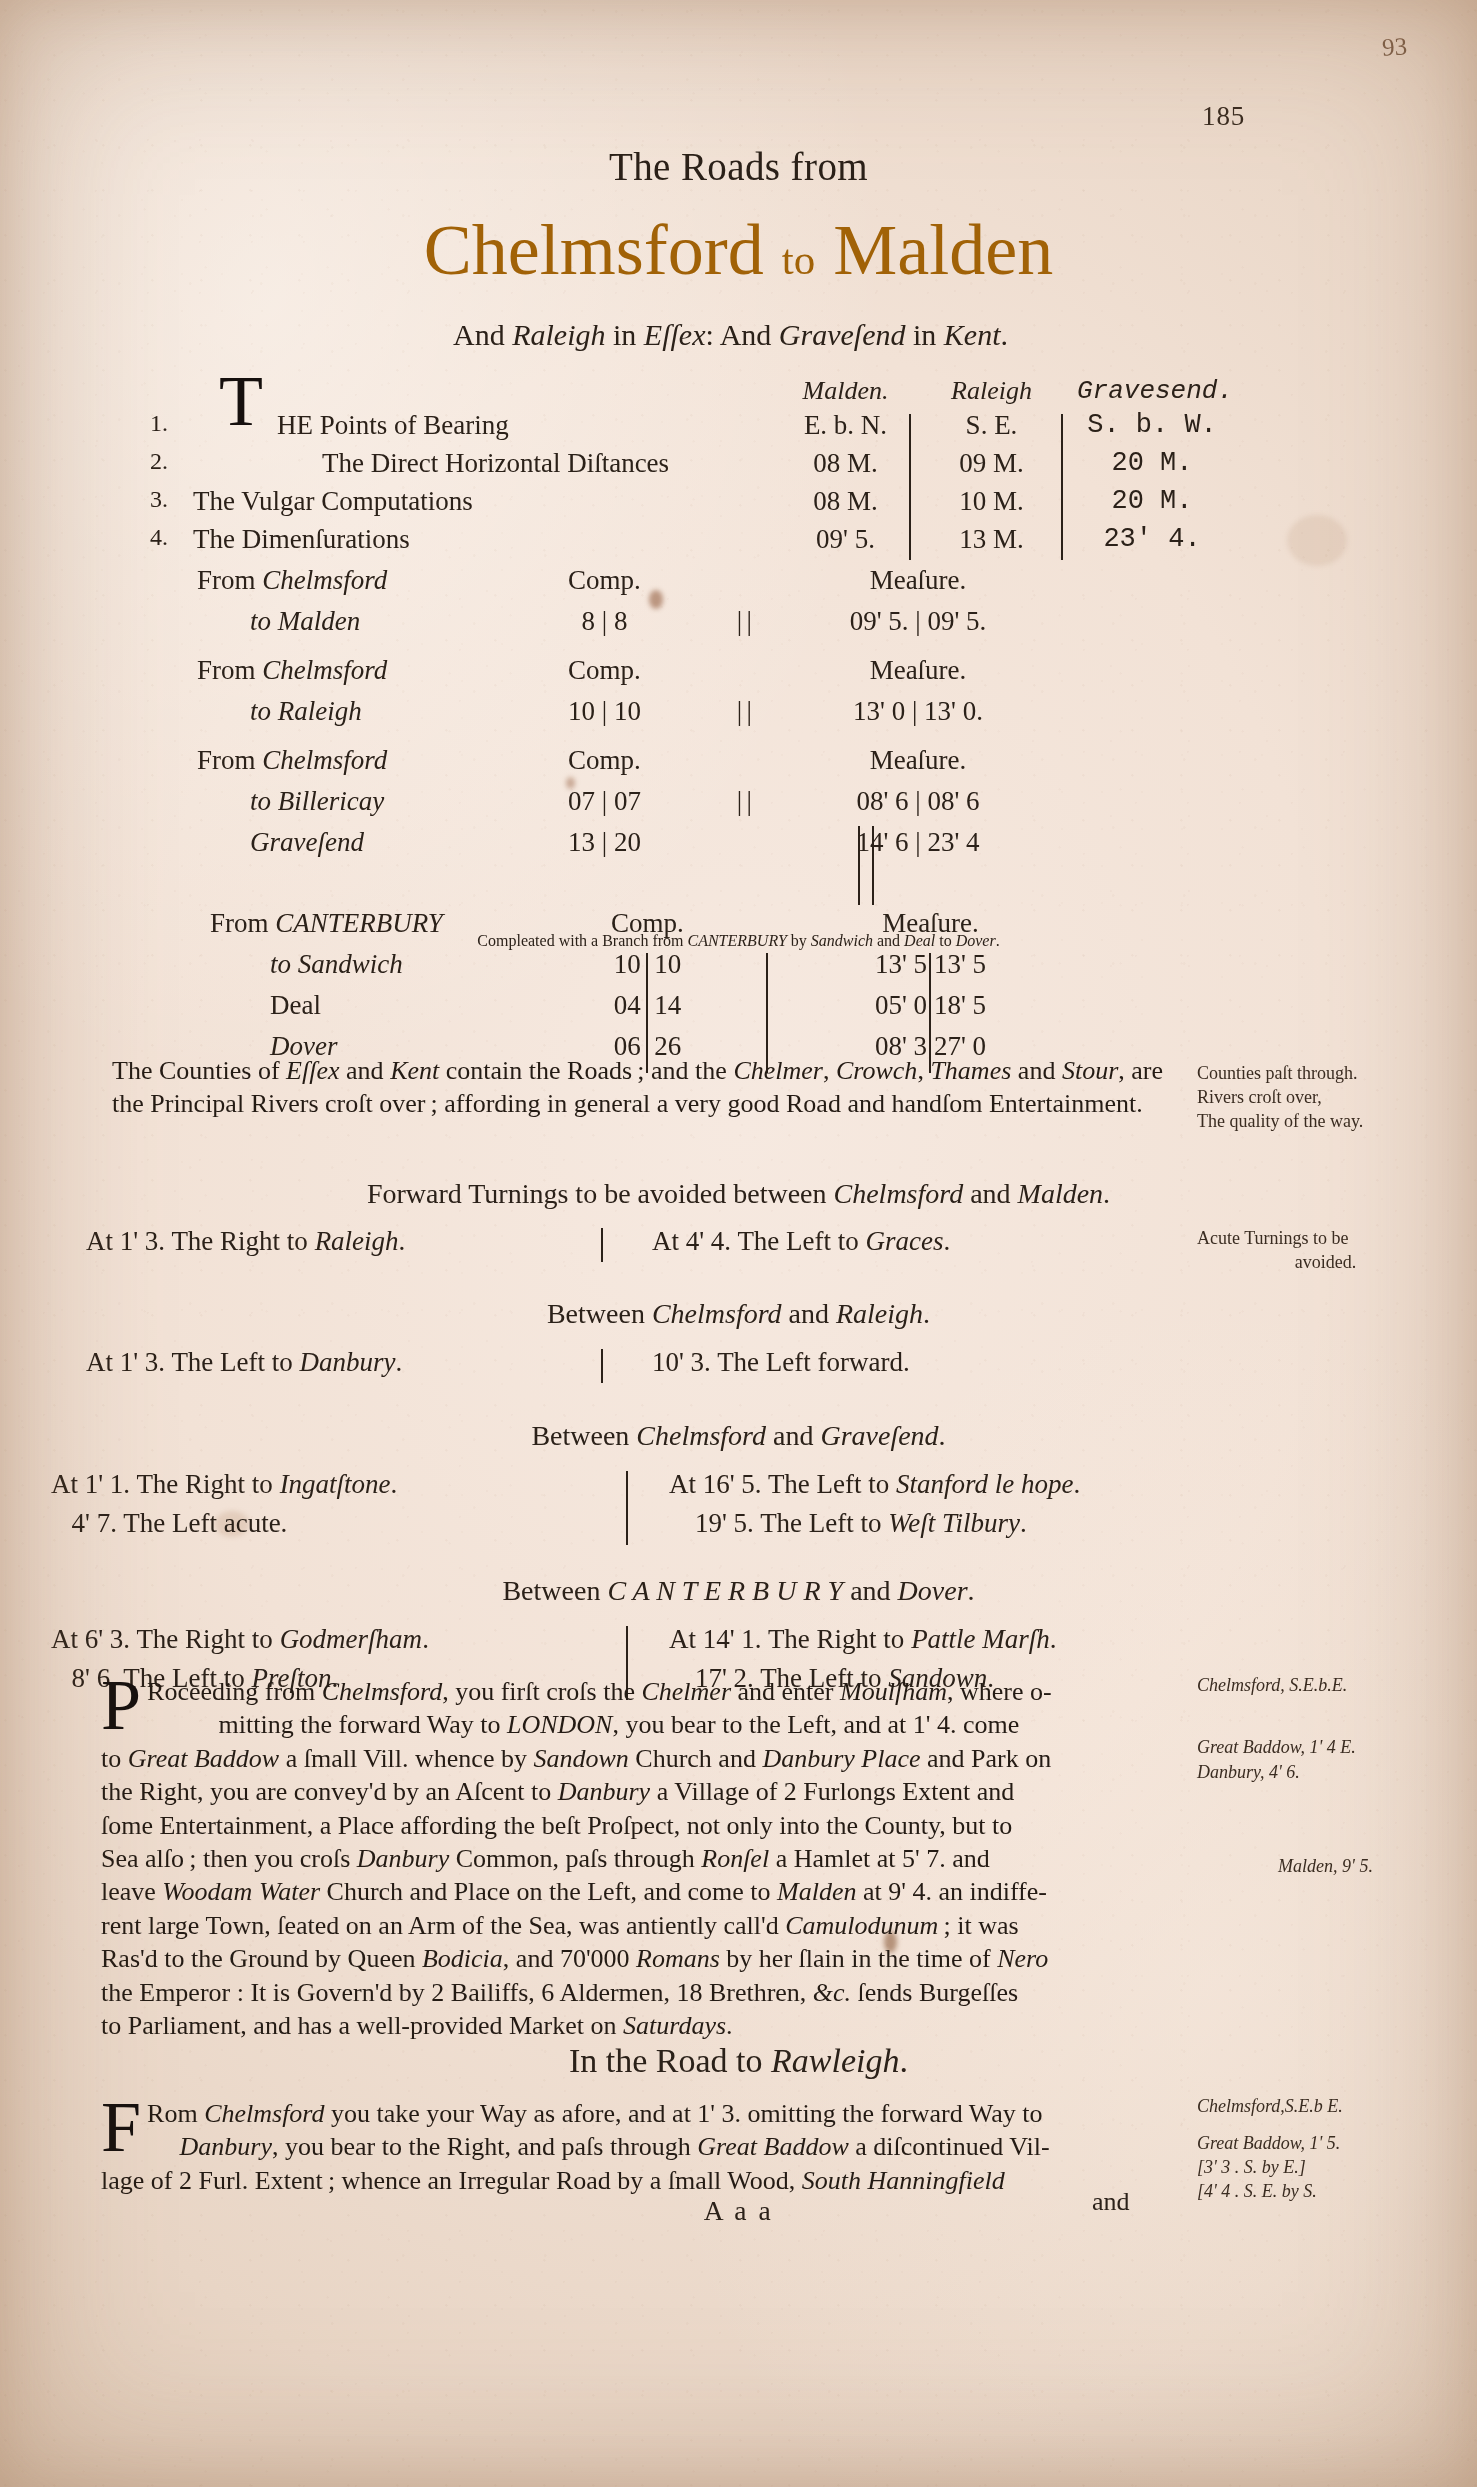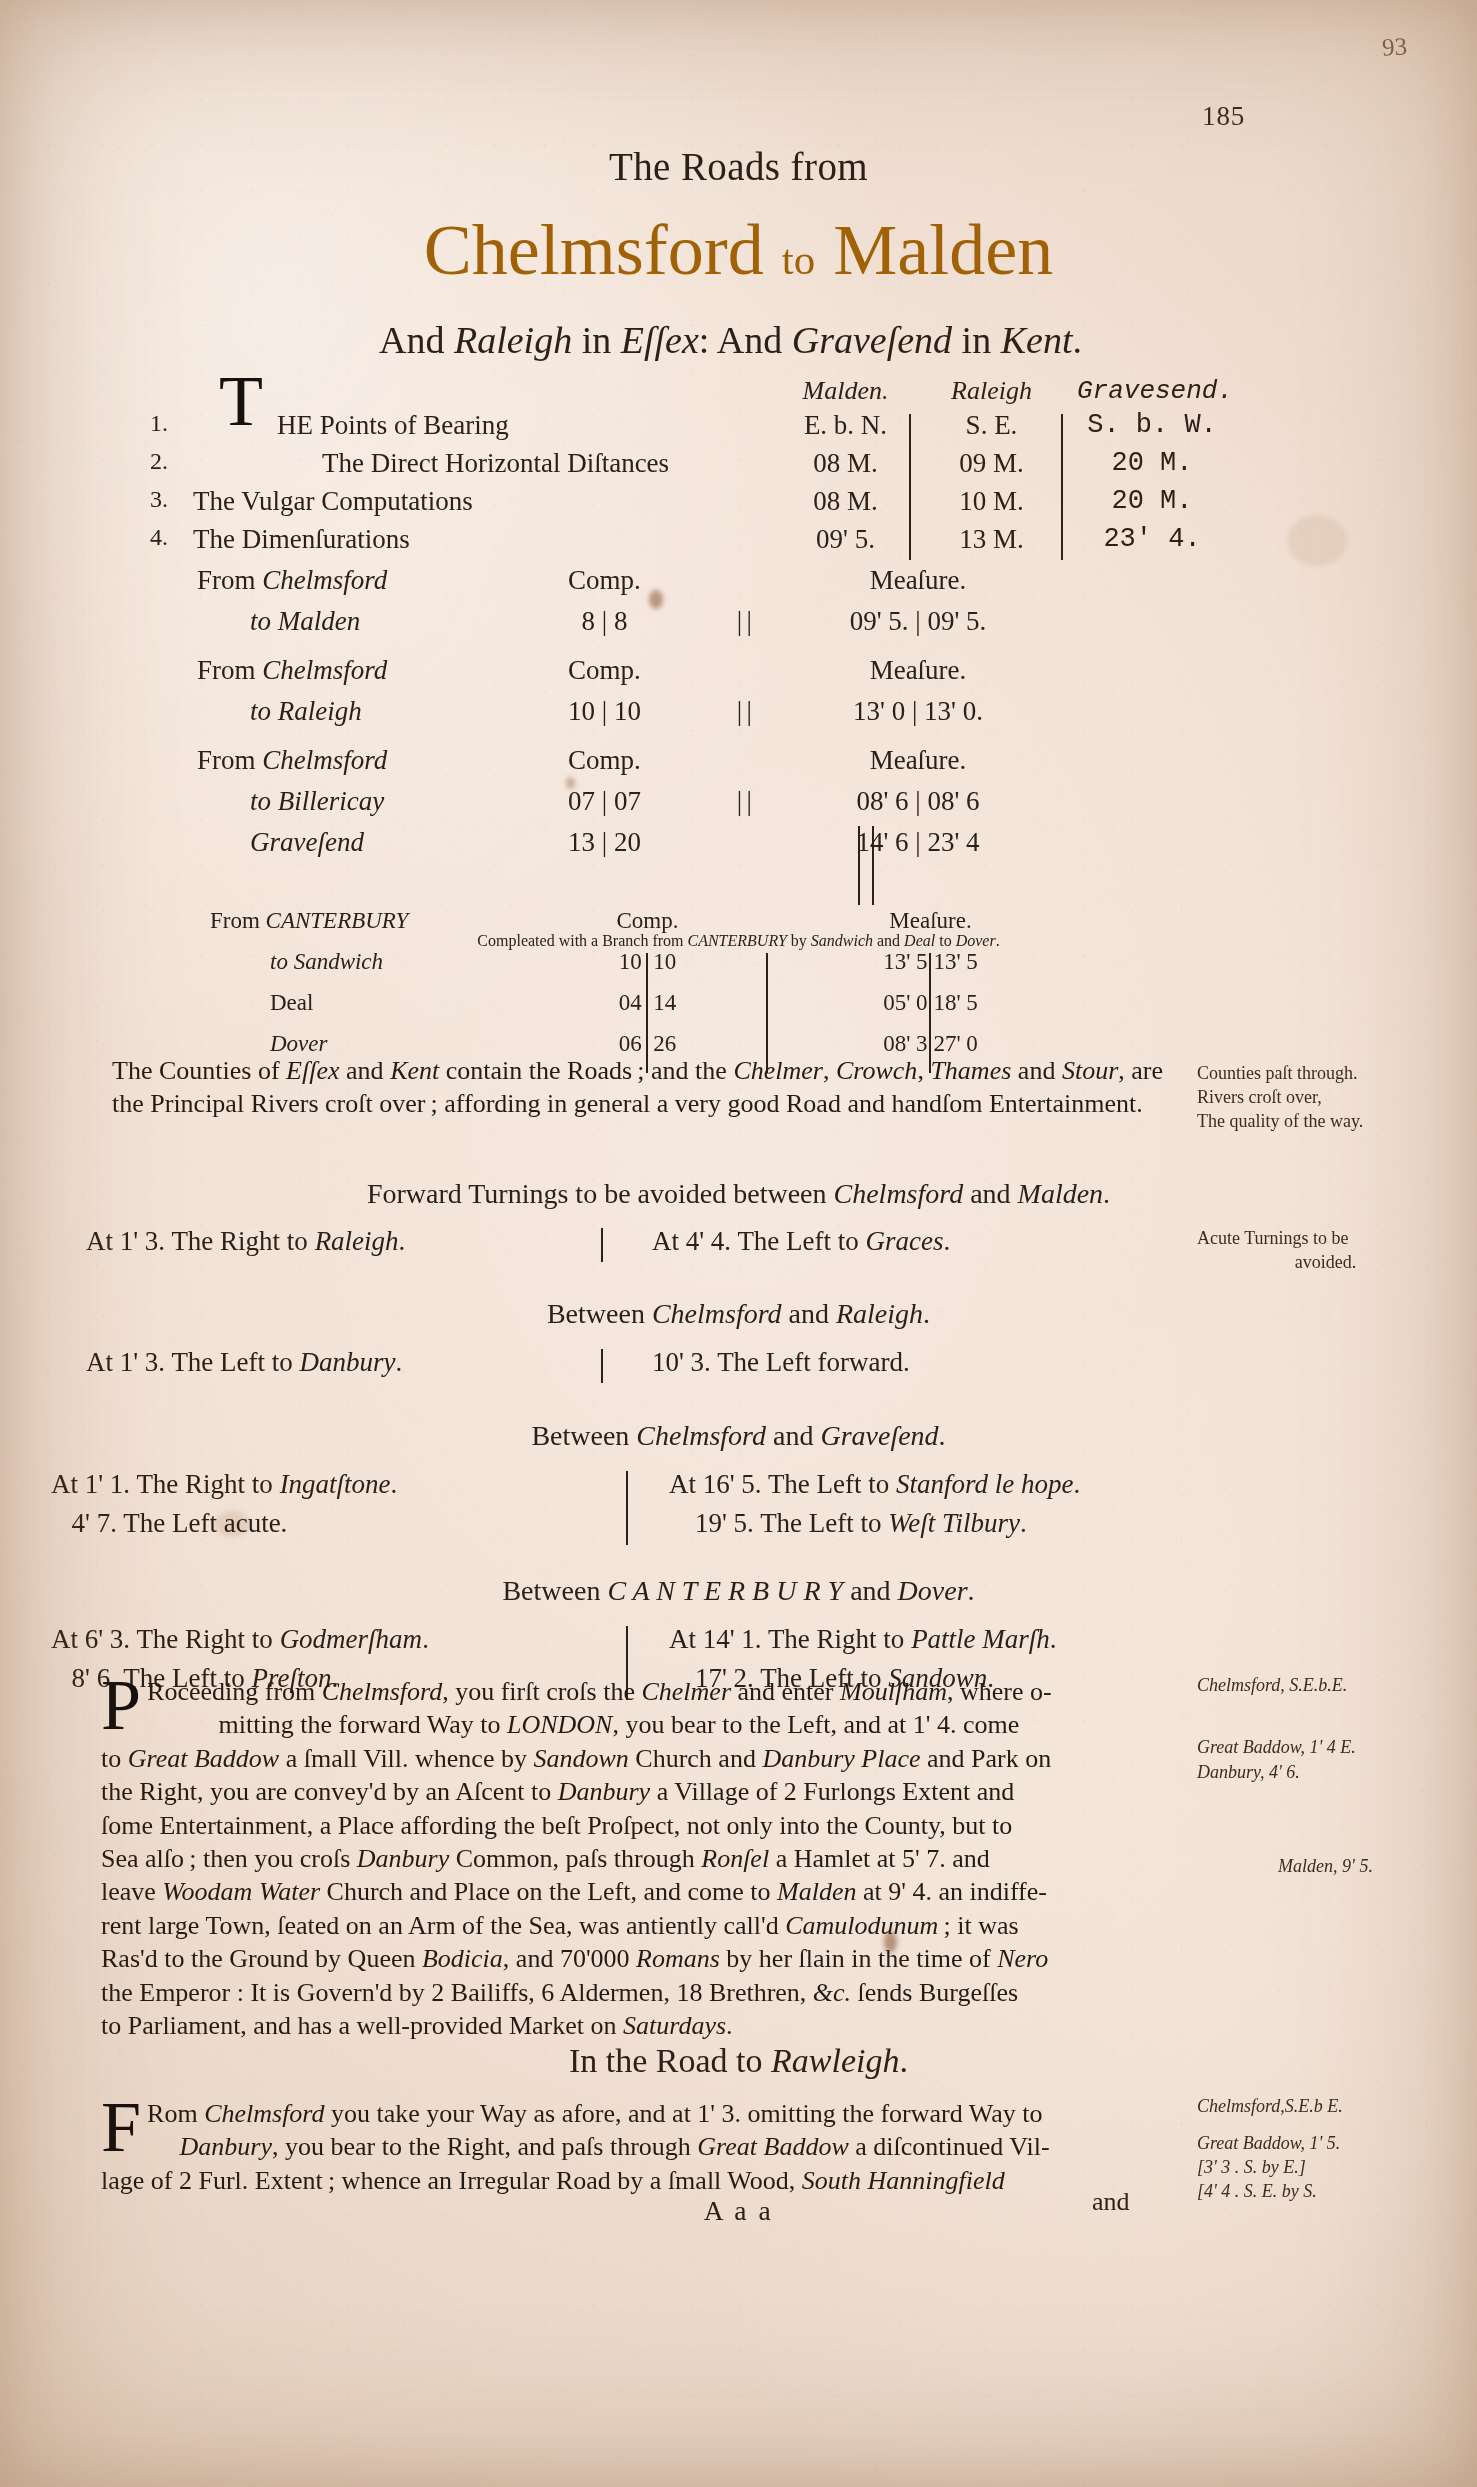--- a/index.html
+++ b/index.html
@@ -58,21 +58,21 @@
     font-size:39px;letter-spacing:0.4px;
   }
   .t-main{
     position:absolute;left:0;right:0;top:209px;
     font-size:72px;letter-spacing:0px;font-weight:400;
     color:#a16207;
   }
   .t-main .small{font-size:43px;}
   .t-sub{
     position:absolute;left:0;right:16px;top:318px;
-    font-size:38px;
+    font-size:30px;
   }
 
   
   .bt{position:absolute;left:150px;top:376px;width:1107px;font-size:27px;}
   .bt .hdr{position:relative;height:34px;}
   .bt .hdr span{position:absolute;font-style:italic;font-size:26px;}
   .bt .row{position:relative;height:38px;}
   .bt .no{position:absolute;left:0;font-size:24px;}
   .bt .lbl{position:absolute;}
   .bt .c1{position:absolute;left:631px;width:129px;text-align:center;}
@@ -89,21 +89,21 @@
   .cm .r{position:relative;height:41px;}
   .cm .a{position:absolute;left:0;width:309px;}
   .cm .a.ind{padding-left:53px;}
   .cm .b{position:absolute;left:309px;width:197px;text-align:center;}
   .cm .bars{position:absolute;left:515px;width:69px;text-align:center;letter-spacing:4.3px;}
   .cm .c{position:absolute;left:575px;width:292px;text-align:center;}
 
   .compl{position:absolute;left:0;right:0;top:914px;font-size:16px;margin-top:18px;}
 
   
-  .ct{position:absolute;left:210px;top:908px;width:987px;font-size:23px;}
+  .ct{position:absolute;left:210px;top:908px;width:987px;font-size:27px;}
   .ct .r{position:relative;height:41px;}
   .ct .a{position:absolute;left:0;width:326px;}
   .ct .a.ind{padding-left:60px;}
   .ct .b{position:absolute;left:339px;width:197px;text-align:center;}
   .ct .c{position:absolute;left:592px;width:257px;text-align:center;}
   .ct .vr{position:absolute;width:1.7px;background:#2b2119;}
 
   
   .para{
     position:absolute;font-size:26px;line-height:1.285;

